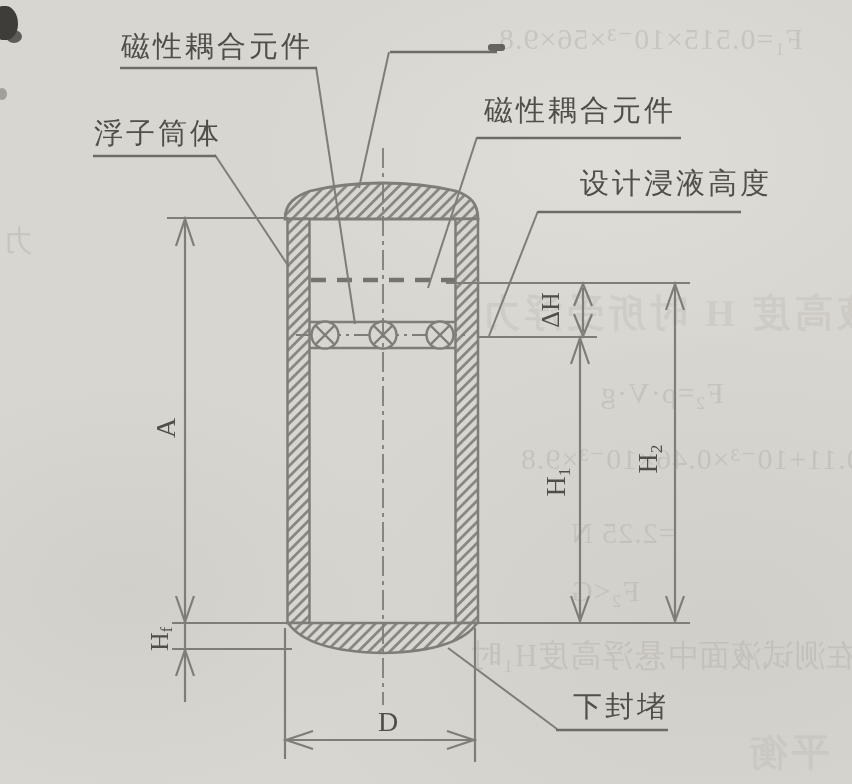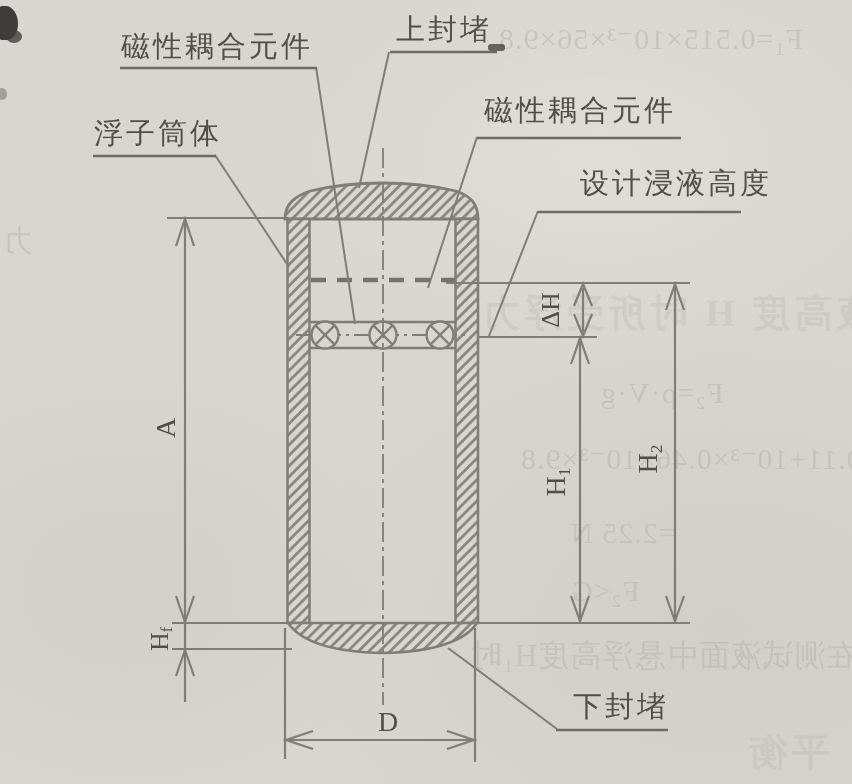--- a/index.html
+++ b/index.html
@@ -150,21 +150,20 @@
         <line x1="390" y1="52" x2="497" y2="52"></line>
         <line x1="93" y1="156" x2="216" y2="156"></line>
         <line x1="477" y1="138" x2="681" y2="138"></line>
         <line x1="538" y1="212" x2="741" y2="212"></line>
         <line x1="556" y1="730" x2="668" y2="730"></line>
       </g>
     </g>
   </svg>
 
   <div class="cjk" style="left:121px;top:32px;">磁性耦合元件</div>
-  <div class="cjk" style="left:396px;top:15px;">上封堵</div>
   <div class="cjk" style="left:484px;top:96px;">磁性耦合元件</div>
   <div class="cjk" style="left:543px;top:169px;margin-left:37px;">设计浸液高度</div>
   <div class="cjk" style="left:573px;top:692px;">下封堵</div>
   <div class="cjk" style="left:94px;top:119px;">浮子筒体</div>
 
   <div class="dim" style="left:166px;top:428px;">A</div>
   <div class="dim" style="left:161px;top:639px;font-size:26px;">
     <span>H</span><span class="sub">f</span>
   </div>
   <div class="dim" style="left:551px;top:310px;font-size:26px;">ΔH</div>

